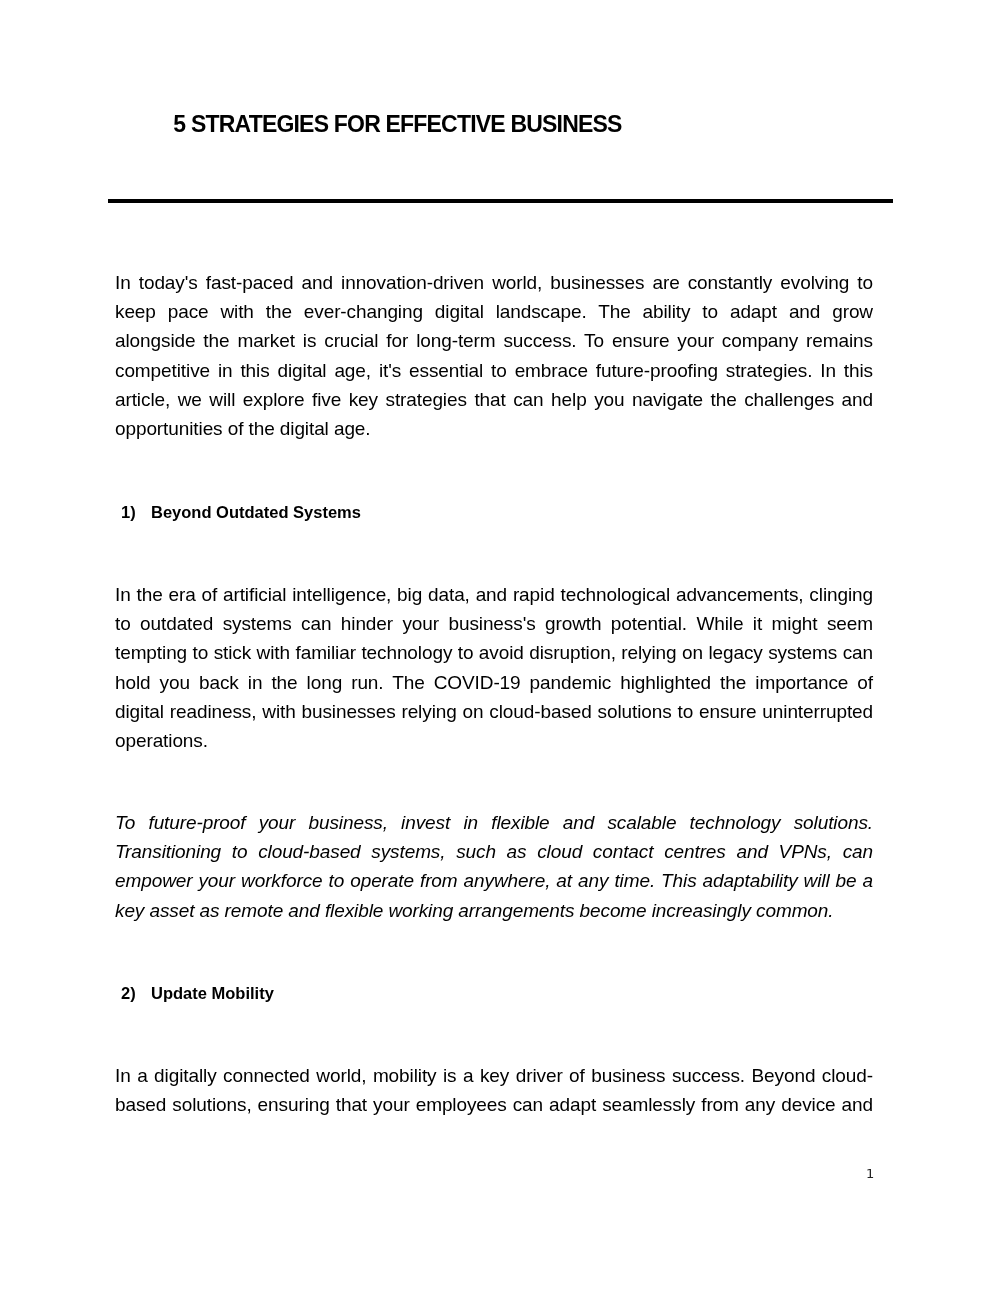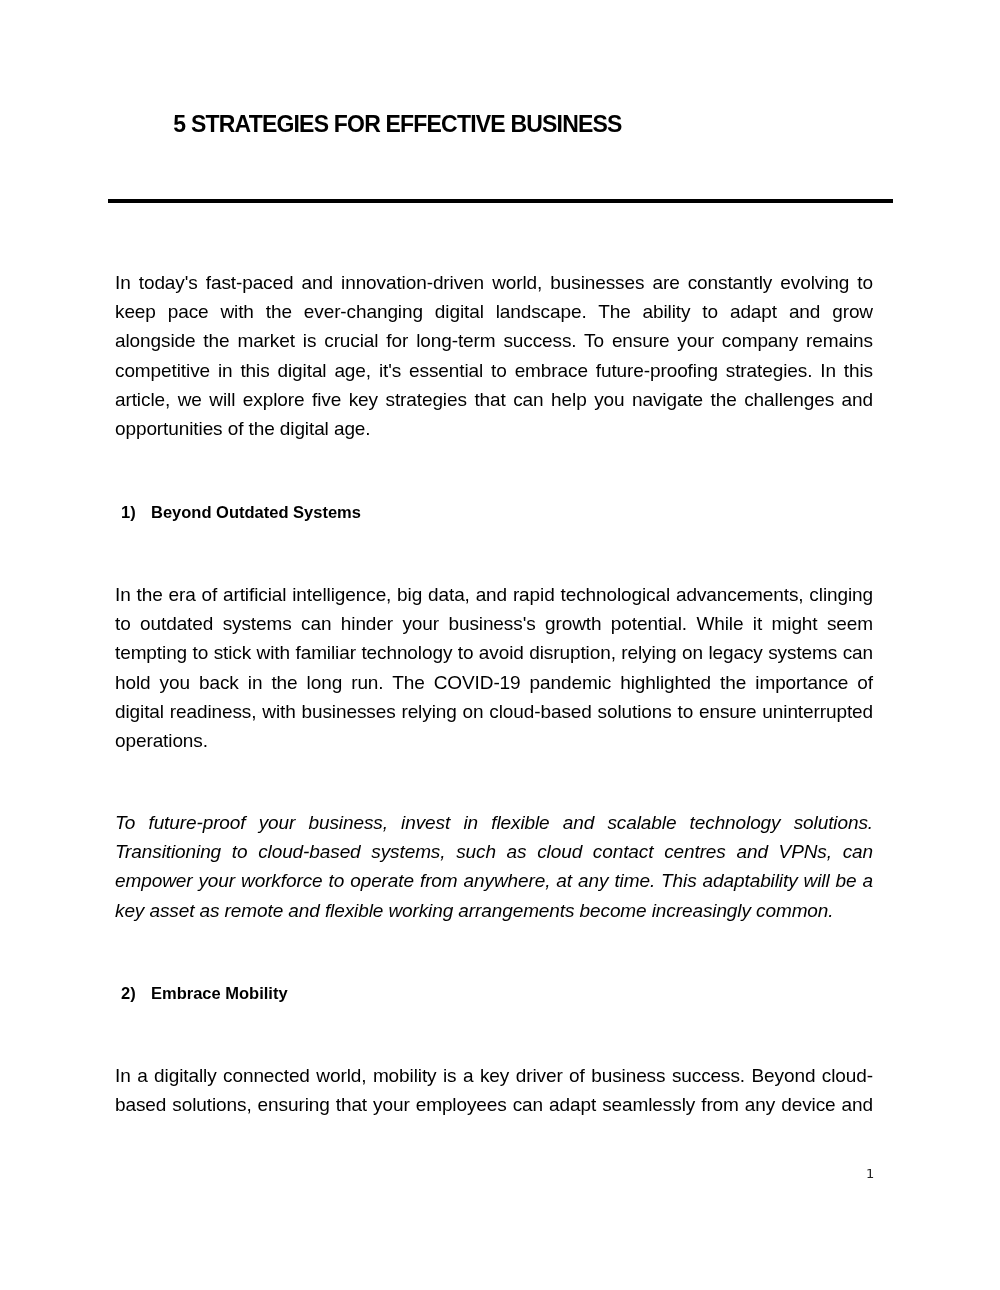--- a/index.html
+++ b/index.html
@@ -42,19 +42,19 @@
 
   <h2 class="heading" style="top:500px;">
     <span class="num">1)</span><span>Beyond Outdated Systems</span>
   </h2>
 
   <p class="para" style="top:580px;">In the era of artificial intelligence, big data, and rapid technological advancements, clinging to outdated systems can hinder your business's growth potential. While it might seem tempting to stick with familiar technology to avoid disruption, relying on legacy systems can hold you back in the long run. The COVID-19 pandemic highlighted the importance of digital readiness, with businesses relying on cloud-based solutions to ensure uninterrupted operations.</p>
 
   <p class="para" style="top:808px;font-style:italic;">To future-proof your business, invest in flexible and scalable technology solutions. Transitioning to cloud-based systems, such as cloud contact centres and VPNs, can empower your workforce to operate from anywhere, at any time. This adaptability will be a key asset as remote and flexible working arrangements become increasingly common.</p>
 
   <h2 class="heading" style="top:981px;">
-    <span class="num">2)</span><span>Embrace Mobility</span>
+    <span class="num">2)</span><span>Update Mobility</span>
   </h2>
 
   <p class="para" style="top:1061px; text-align-last: justify;">In a digitally connected world, mobility is a key driver of business success. Beyond cloud-based solutions, ensuring that your employees can adapt seamlessly from any device and</p>
 
   <div class="page-number">1</div>
 </div>
 
 </body></html>

